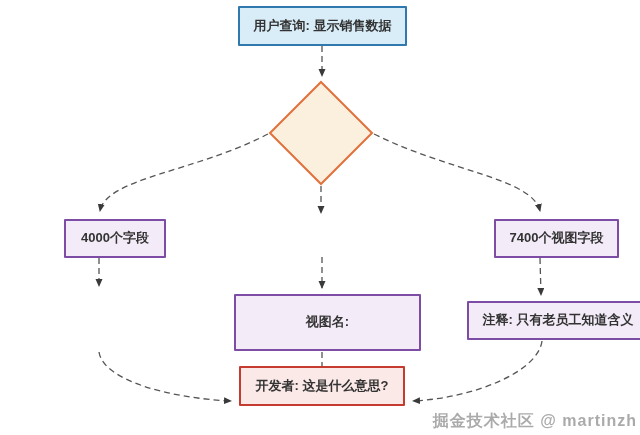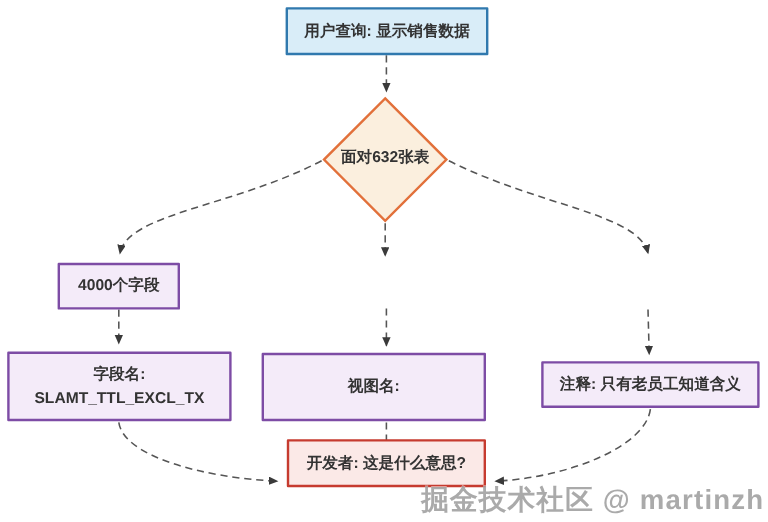--- a/index.html
+++ b/index.html
@@ -9,29 +9,29 @@
   }
   svg.connectors{position:absolute;left:0;top:0;width:640px;height:435px;}
   .conn{fill:none;stroke:var(--connector,#555);stroke-width:1.3;stroke-dasharray:6 4;}
   .diamond{fill:var(--decision-fill,#FBEFDE);stroke:var(--decision-border,#E2703A);stroke-width:2;}
   .node{
     position:absolute;display:flex;flex-direction:column;justify-content:center;align-items:center;
     box-sizing:border-box;border:2px solid;border-radius:1px;
     color:var(--text,#333);font-weight:bold;font-size:13px;text-align:center;line-height:1.55;
   }
   .node.blue{background:var(--query-fill,#D9EDF8);border-color:var(--query-border,#3079AE);}
-  .node.purple{background:var(--purple-fill,#F4EBF9);border-color:var(--purple-border,#7D4CA5);}
+  .node.purple{background:var(--purple-fill,#F4EBF9);border-color:var(--purple-border,#7D4CA5);margin-left:16px;}
   .node.red{background:var(--result-fill,#FBE9E7);border-color:var(--result-border,#C63B2F);}
   .decision-label{
     position:absolute;left:261px;top:122px;width:120px;text-align:center;
     color:var(--text,#333);font-weight:bold;font-size:13px;
   }
   .watermark{
     position:absolute;right:3px;bottom:3px;z-index:5;
-    font-size:23px;font-weight:bold;letter-spacing:1px;
+    font-size:16px;font-weight:bold;letter-spacing:1px;
     color:var(--watermark,#9C9C9C);opacity:.85;
     text-shadow:0 1px 0 rgba(255,255,255,.8),0 -1px 0 rgba(255,255,255,.6);
     white-space:nowrap;
   }
 </style>
 </head>
 <body>
 
 <div class="canvas">
 
@@ -53,32 +53,30 @@
     <path class="conn" d="M540,258 L541,295" marker-end="url(#arrow)"></path>
     <path class="conn" d="M99,352 C103,380 168,398 231,401" marker-end="url(#arrow)"></path>
     <path class="conn" d="M322,352 L322,378" marker-end="url(#arrow)"></path>
     <path class="conn" d="M542,341 C538,372 474,398 413,401" marker-end="url(#arrow)"></path>
   </svg>
 
   <div class="node blue" style="left:238px;top:6px;width:169px;height:40px;">
     <span>用户查询: 显示销售数据</span>
   </div>
 
-  <div class="decision-label">面对632张表</div>
 
   <div class="node purple" style="left:48px;top:219px;width:102px;height:39px;">
     <span>4000个字段</span>
   </div>
 
 
+  <div class="node purple" style="left:478px;top:219px;width:125px;height:39px;">
+    <span>7400个视图字段</span>
+  </div>
 
-  <div class="node purple" style="left:6px;top:293px;width:187px;height:58px;">
-    <span>字段名:</span>
-    <span>SLAMT_TTL_EXCL_TX</span>
-  </div>
 
   <div class="node purple" style="left:218px;top:294px;width:187px;height:57px;">
     <span>视图名:</span>
   </div>
 
   <div class="node purple" style="left:451px;top:301px;width:182px;height:39px;text-align:right;">
     <span>注释: 只有老员工知道含义</span>
   </div>
 
   <div class="node red" style="left:239px;top:366px;width:166px;height:40px;">

